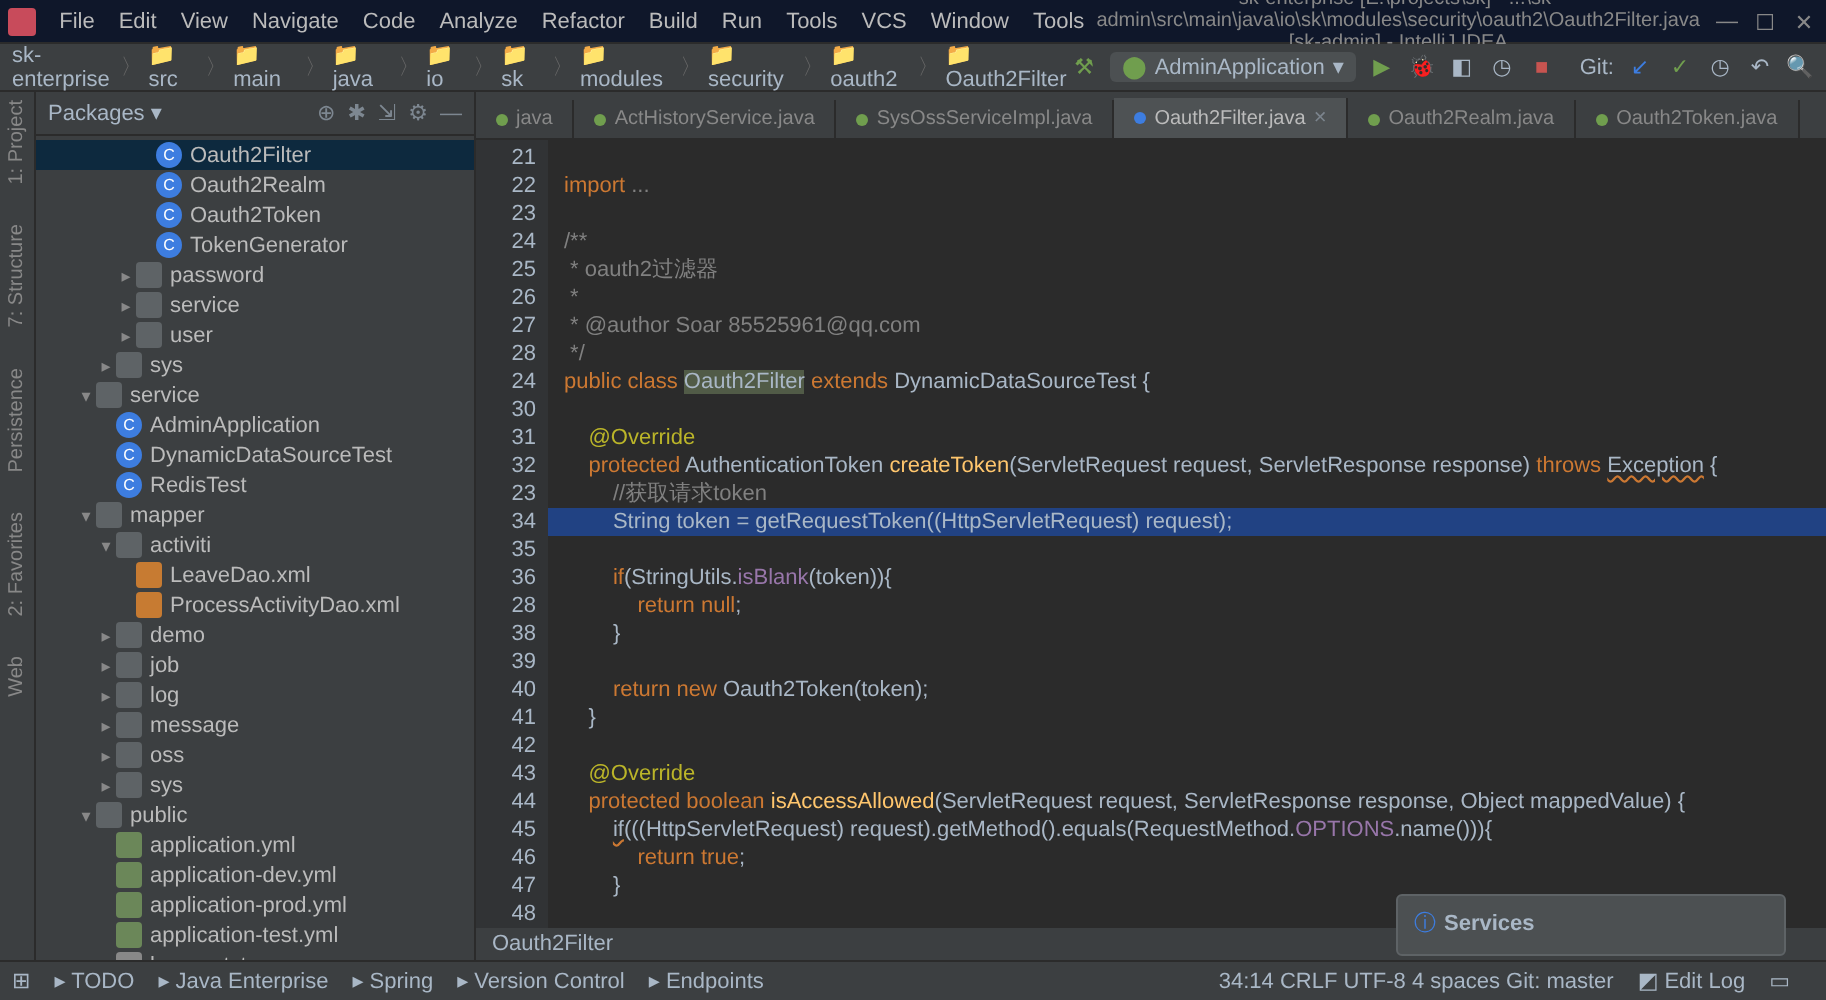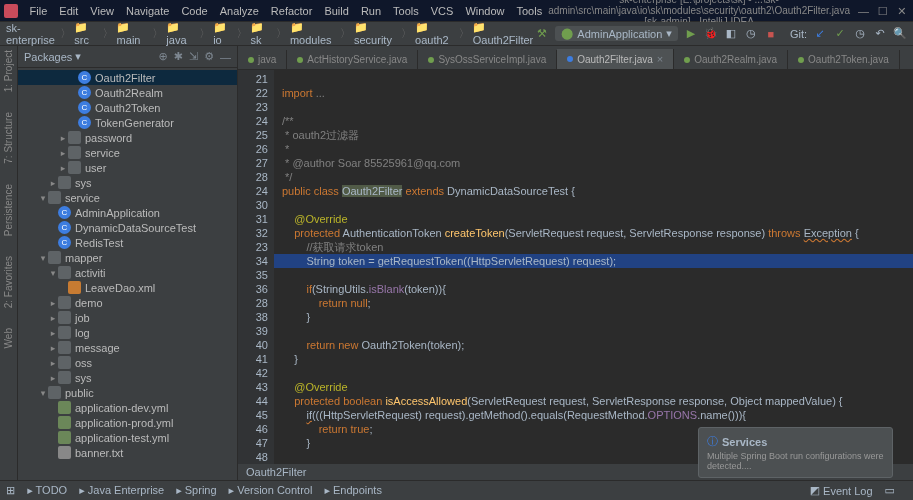--- a/index.html
+++ b/index.html
@@ -213,20 +213,25 @@
         <div class="node" style="padding-left:30px">
    <span class="ar">▾</span>
           <span class="fi dir"></span>
    <span class="lbl">activiti</span>
         </div>
         <div class="node" style="padding-left:40px">
    <span class="ar"></span>
           <span class="fi xml"></span>
    <span class="lbl">LeaveDao.xml</span>
         </div>
+        <div class="node" style="padding-left:40px">
+   <span class="ar"></span>
+          <span class="fi xml"></span>
+   <span class="lbl">ProcessActivityDao.xml</span>
+        </div>
         <div class="node" style="padding-left:30px">
    <span class="ar">▸</span>
           <span class="fi dir"></span>
    <span class="lbl">demo</span>
         </div>
         <div class="node" style="padding-left:30px">
    <span class="ar">▸</span>
           <span class="fi dir"></span>
    <span class="lbl">job</span>
         </div>
@@ -247,20 +252,25 @@
         </div>
         <div class="node" style="padding-left:30px">
    <span class="ar">▸</span>
           <span class="fi dir"></span>
    <span class="lbl">sys</span>
         </div>
         <div class="node" style="padding-left:20px">
    <span class="ar">▾</span>
           <span class="fi dir"></span>
    <span class="lbl">public</span>
+        </div>
+        <div class="node" style="padding-left:30px">
+   <span class="ar"></span>
+          <span class="fi yml"></span>
+   <span class="lbl">application.yml</span>
         </div>
         <div class="node" style="padding-left:30px">
    <span class="ar"></span>
           <span class="fi yml"></span>
    <span class="lbl">application-dev.yml</span>
         </div>
         <div class="node" style="padding-left:30px">
    <span class="ar"></span>
           <span class="fi yml"></span>
    <span class="lbl">application-prod.yml</span>
@@ -359,26 +369,26 @@
       </div>
   </div>
 
 </div>
 
 <div class="notif">
   <div class="nh">
       <span style="color:#3d7de0">ⓘ</span>
       <b>Services</b>
     </div>
-  <div class="nb">Multiple Spring Boot run configurations were detected....</div>
 </div>
 
 <div class="status">
   <span class="sitm">⊞</span>
   <span class="sitm">▸ TODO</span>
     <span class="sitm">▸ Java Enterprise</span>
     <span class="sitm">▸ Spring</span>
     <span class="sitm">▸ Version Control</span>
     <span class="sitm">▸ Endpoints</span>
   <span class="sp"></span>
-  <span class="sitm">◩ <span>Event Log</span></span>
+  <span class="sitm">34:14    CRLF    UTF-8    4 spaces    Git: master</span>
+  <span class="sitm">◩ <span>Edit Log</span></span>
   <span class="sitm">▭</span>
 </div>
 
 </body></html>

